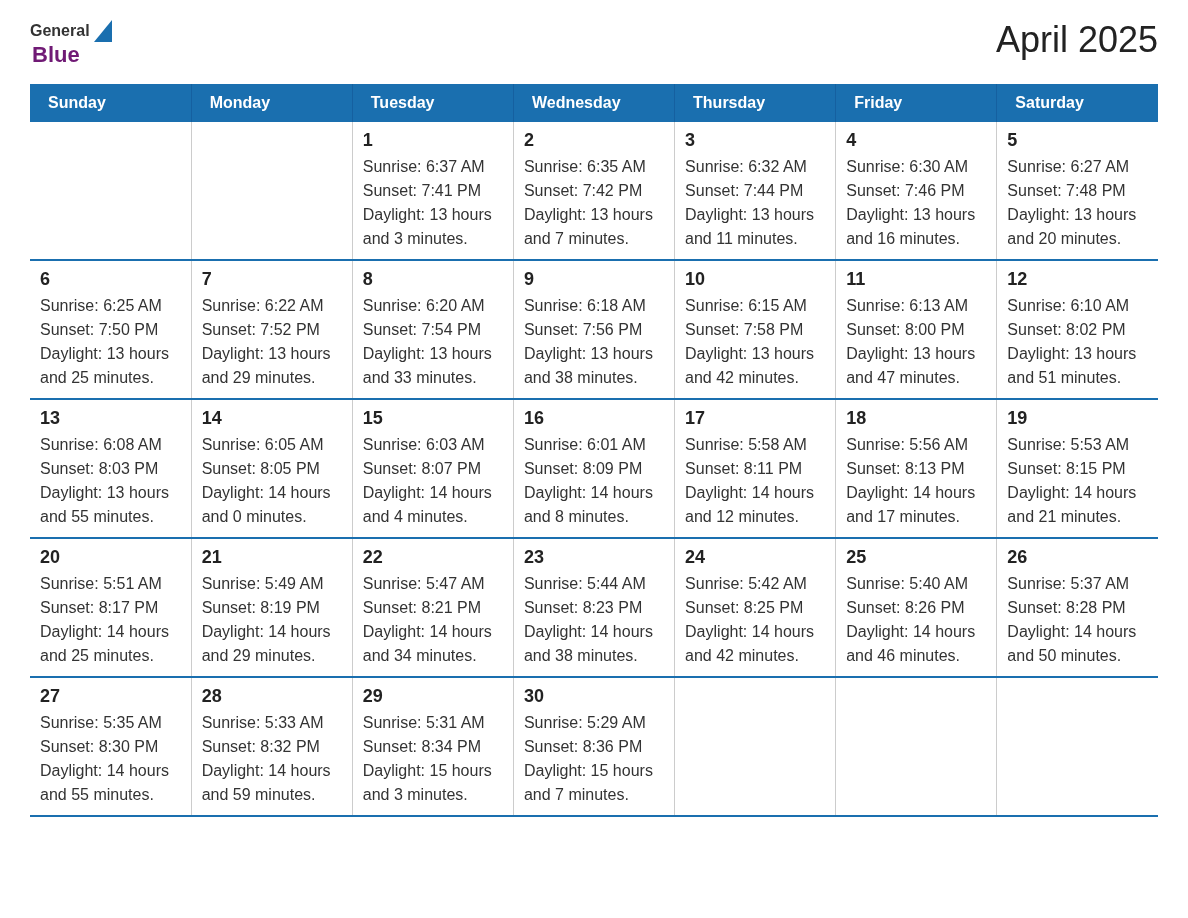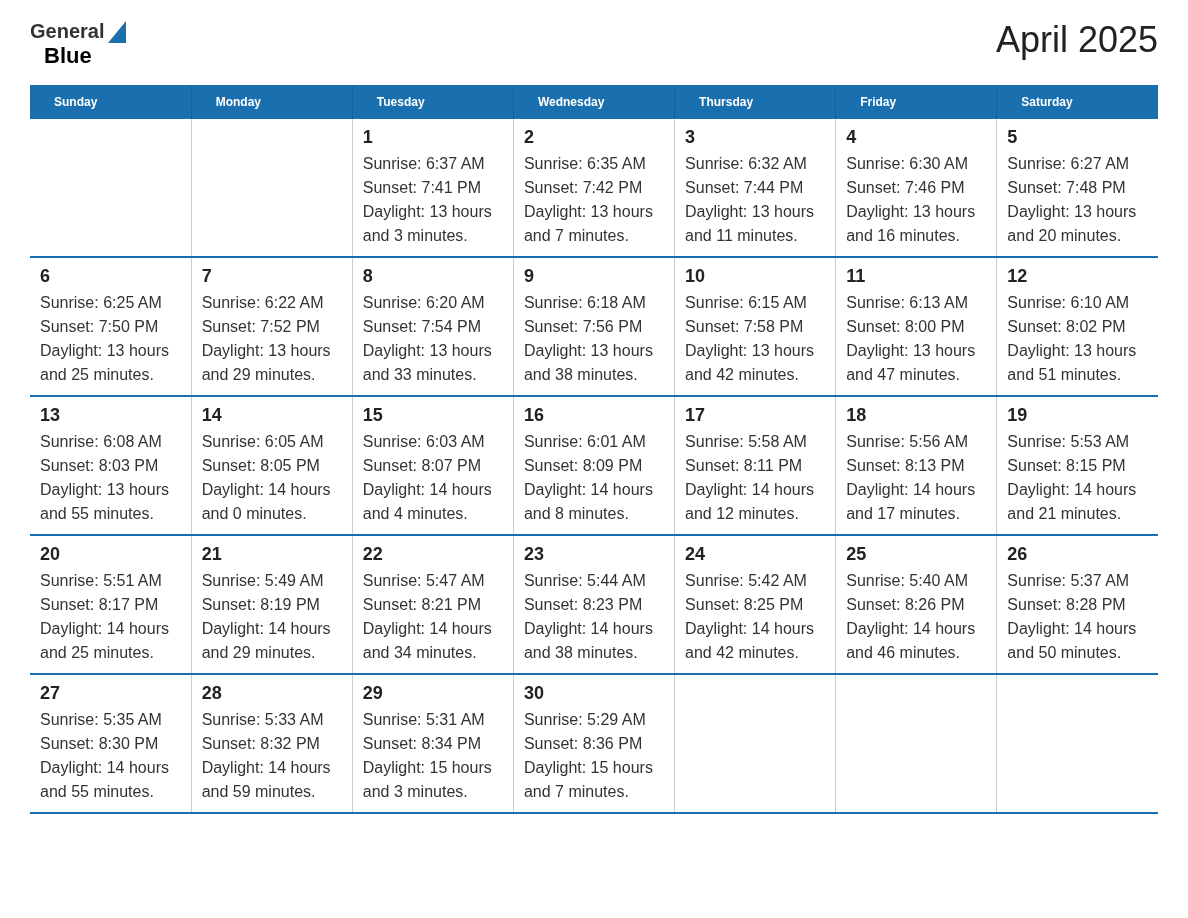--- a/index.html
+++ b/index.html
@@ -10,29 +10,29 @@
       min-height: 918px;
       padding: 20px 30px;
     }
     .header {
       display: flex;
       justify-content: space-between;
       align-items: flex-start;
       margin-bottom: 16px;
     }
     .logo-text-general {
-      font-size: 20px;
+      font-size: 16px;
       font-weight: bold;
       color: #333;
     }
     .logo-blue {
       font-size: 22px;
       font-weight: bold;
-      color: #000000;
-      margin-left: 14px;
+      color: #701a75;
+      margin-left: 2px;
     }
     .title-block {
       text-align: right;
     }
     .title-block h1 {
       font-size: 36px;
       font-weight: normal;
       color: #222;
       line-height: 1.1;
     }
@@ -42,23 +42,23 @@
       color: #444;
       margin-top: 4px;
     }
     table {
       width: 100%;
       border-collapse: collapse;
     }
     thead tr th {
       background-color: #1a6faf;
       color: #fff;
-      font-size: 12px;
+      font-size: 16px;
       font-weight: bold;
-      padding: 10px 24px;
+      padding: 10px 18px;
       text-align: left;
       border-right: 1px solid #1560a0;
     }
     thead tr th:last-child {
       border-right: none;
     }
     tbody tr td {
       vertical-align: top;
       border-right: 1px solid #ccc;
       border-bottom: 2px solid #1a6faf;

